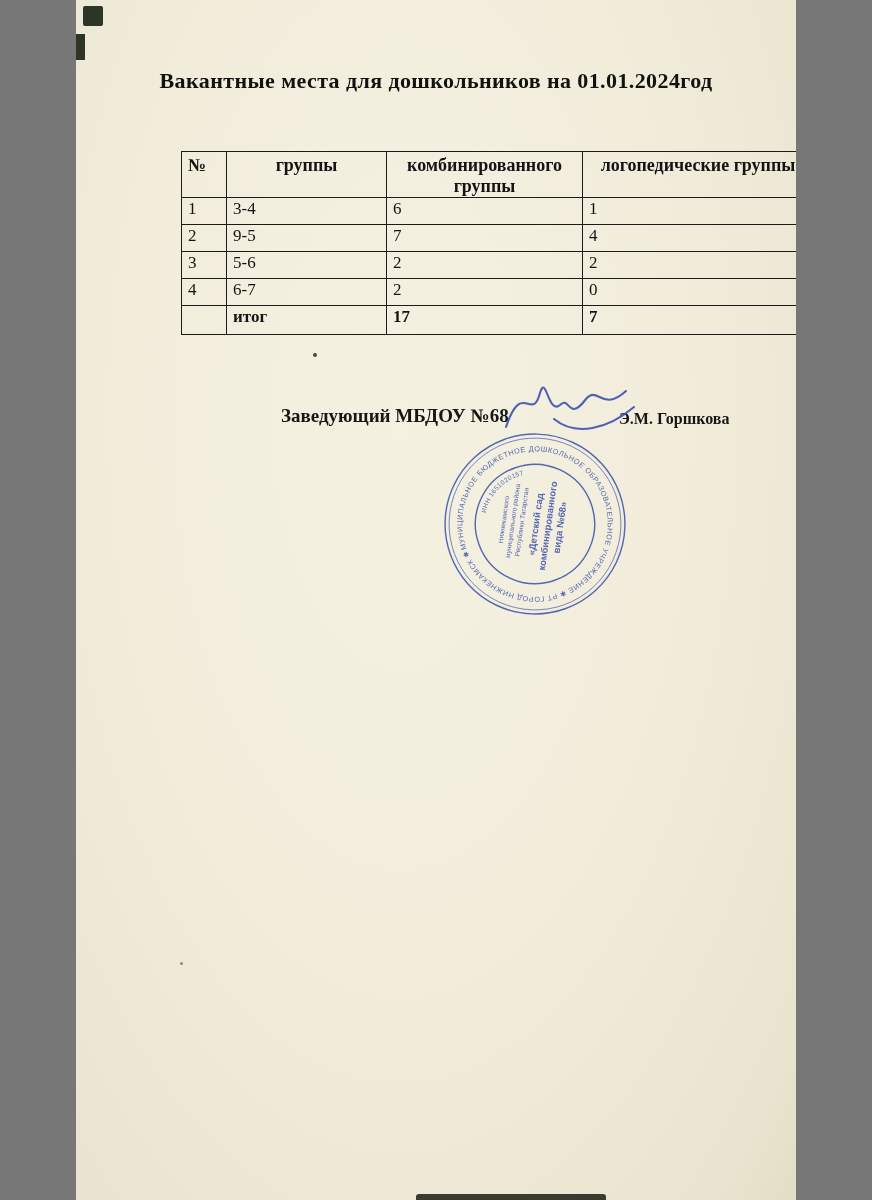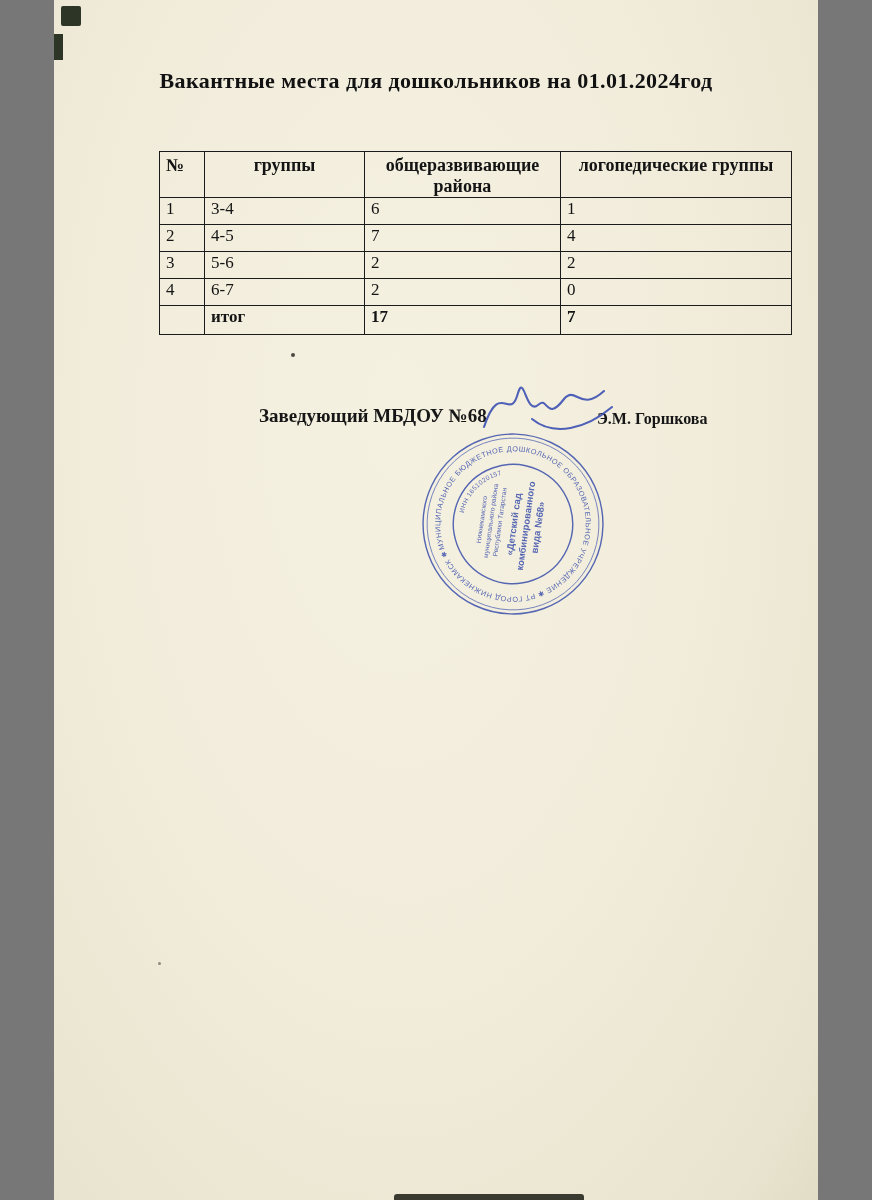--- a/index.html
+++ b/index.html
@@ -8,21 +8,20 @@
     background:#777;
   }
   .page{
     position:relative;
     width:720px;height:1200px;
     margin:0 auto;
     background:
       radial-gradient(ellipse at 45% 35%, #f5f1e1 0%, #f1ecda 55%, #e9e4cf 90%, #e2ddc6 100%);
     overflow:hidden;
     color:#161616;
-    padding-left:44px;
   }
   
   .artifact{position:absolute;background:#2c3526;}
   .artifact.a1{left:7px;top:6px;width:20px;height:20px;border-radius:2px;}
   .artifact.a2{left:0;top:34px;width:9px;height:26px;}
   .artifact.a3{left:340px;top:1194px;width:190px;height:6px;border-radius:3px 3px 0 0;background:#3a3a31;}
   .speck{position:absolute;background:#4a4a42;border-radius:50%;}
   .speck.s1{left:237px;top:353px;width:4px;height:4px;}
   .speck.s2{left:104px;top:962px;width:3px;height:3px;opacity:.6;}
 
@@ -101,34 +100,34 @@
       <colgroup>
         <col style="width:45px">
           <col style="width:160px">
           <col style="width:196px">
           <col style="width:231px">
       </colgroup>
       <thead>
         <tr>
           <th class="num-col">№</th>
           <th>группы</th>
-          <th>общеразвивающие района</th>
+          <th>комбинированного группы</th>
           <th>логопедические группы</th>
         </tr>
       </thead>
       <tbody>
         <tr>
           <td>1</td>
           <td>3-4</td>
           <td>6</td>
           <td>1</td>
         </tr>
         <tr>
           <td>2</td>
-          <td>4-5</td>
+          <td>9-5</td>
           <td>7</td>
           <td>4</td>
         </tr>
         <tr>
           <td>3</td>
           <td>5-6</td>
           <td>2</td>
           <td>2</td>
         </tr>
         <tr>

